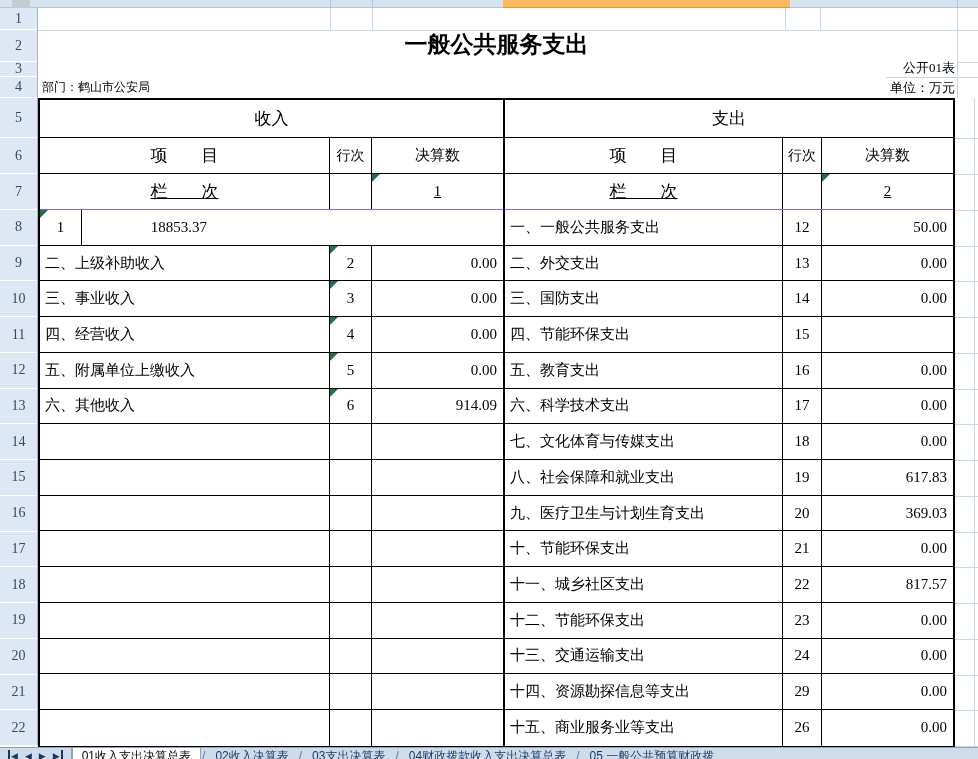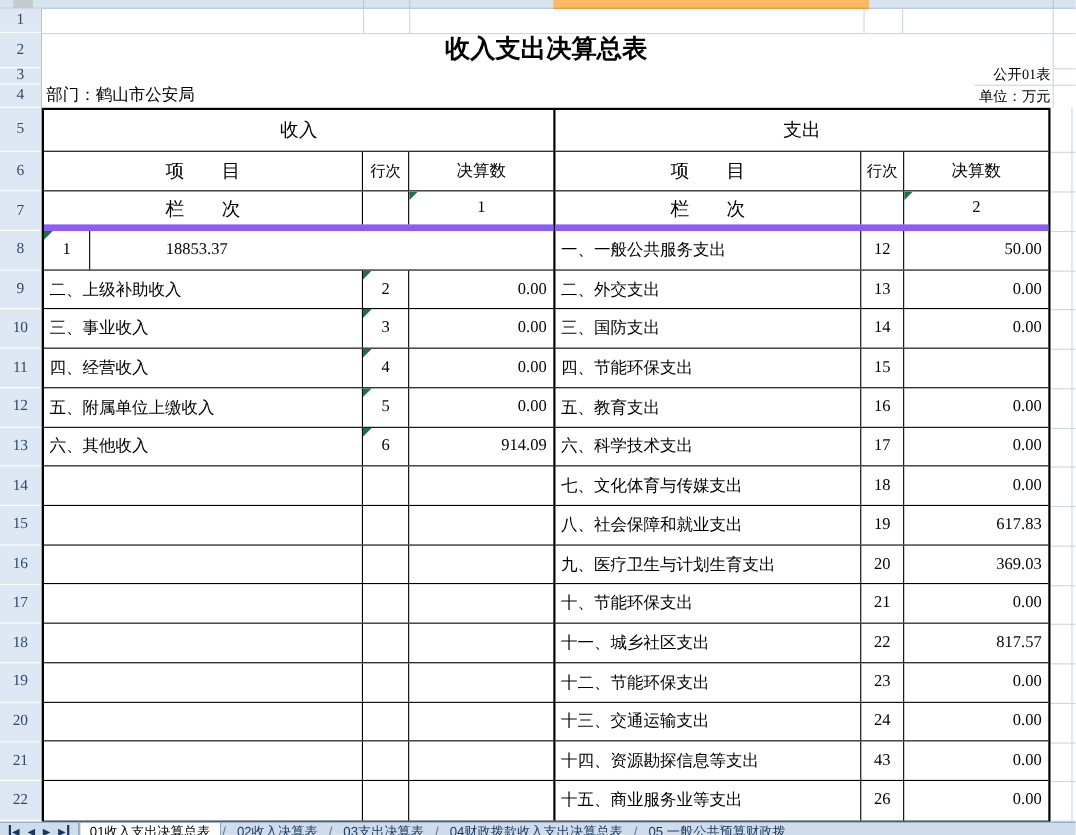--- a/index.html
+++ b/index.html
@@ -25,32 +25,32 @@
             background:#fff; border-right:1px solid #9EB6CE; }
   .rowhead { position:absolute; left:0; width:37px; background:#DEE8F4;
              border-bottom:1px solid #fff; color:#2E4A6B; font-size:14px;
              display:flex; align-items:center; justify-content:center; }
 
   
   .title { position:absolute; left:38px; top:28px; width:917px; height:34px;
            line-height:34px; text-align:center; font-size:23px; font-weight:bold; }
   .doccode { position:absolute; right:23px; top:59px; height:18px; line-height:18px; font-size:13px; }
   .unit    { position:absolute; right:23px; top:79px; height:18px; line-height:18px; font-size:13px; }
-  .dept    { position:absolute; left:42px;  top:78px; height:19px; line-height:19px; font-size:15px;text-align:center; }
+  .dept    { position:absolute; left:42px;  top:78px; height:19px; line-height:19px; font-size:12px;text-align:center; }
 
   
   .grid { position:absolute; left:38px; top:98px; width:917px; height:650px;
           border:2px solid #000; display:flex; background:#fff; }
   .half { display:flex; flex-direction:column; flex:none; }
   .half.left  { width:465px; border-right:2px solid #000; }
   .half.right { width:448px; }
   .row { display:flex; flex:none; border-bottom:1px solid #000; }
   .row.section { height:38px; align-items:center; justify-content:center; font-size:17px; }
   .row.head  { height:36px; }
-  .row.lanci { height:36px; border-bottom:6px solid #8b5cf6; }
+  .row.lanci { height:36px; border-bottom:1px solid #8b5cf6;text-decoration:underline; }
   .row.data  { height:35.733px; }
   .row.last  { border-bottom:none; }
   .cell { flex:none; display:flex; align-items:center; position:relative; overflow:hidden; }
   .cell.bR { border-right:1px solid #000; }
   .left  .c-item { width:290px; } .left  .c-line { width:42px; } .left  .c-amount { width:131px; }
   .right .c-item { width:278px; } .right .c-line { width:39px; } .right .c-amount { width:131px; }
   .c-item   { padding-left:5px; font-size:15px; justify-content:flex-start; }
   .c-line   { justify-content:center; font-size:15px; }
   .c-amount { justify-content:flex-end; padding-right:6px; font-size:15px; }
   .head .c-item, .lanci .c-item { justify-content:center; padding-left:0; font-size:17px; }
@@ -136,21 +136,21 @@
       <div class="rowhead" style="top: 452.133px; height: 35.7333px;">15</div>
       <div class="rowhead" style="top: 487.867px; height: 35.7333px;">16</div>
       <div class="rowhead" style="top: 523.6px; height: 35.7333px;">17</div>
       <div class="rowhead" style="top: 559.333px; height: 35.7333px;">18</div>
       <div class="rowhead" style="top: 595.067px; height: 35.7333px;">19</div>
       <div class="rowhead" style="top: 630.8px; height: 35.7333px;">20</div>
       <div class="rowhead" style="top: 666.533px; height: 35.7333px;">21</div>
       <div class="rowhead" style="top: 702.267px; height: 35.7333px;">22</div>
     </div>
 
-  <div class="title">收入支出决算总表</div>
+  <div class="title">一般公共服务支出</div>
   <div class="doccode">公开01表</div>
   <div class="unit">单位：万元</div>
   <div class="dept">部门：鹤山市公安局</div>
 
   <div class="grid">
 
     <div class="half left">
       <div class="row section">
         <span>收入</span>
       </div>
@@ -441,21 +441,21 @@
             </div>
             <div class="cell c-amount">
               <span>0.00</span>
             </div>
           </div>
           <div class="row data">
             <div class="cell c-item bR">
               <span>十四、资源勘探信息等支出</span>
             </div>
             <div class="cell c-line bR">
-              <span>43</span>
+              <span>29</span>
             </div>
             <div class="cell c-amount">
               <span>0.00</span>
             </div>
           </div>
           <div class="row data last">
             <div class="cell c-item bR">
               <span>十五、商业服务业等支出</span>
             </div>
             <div class="cell c-line bR">

